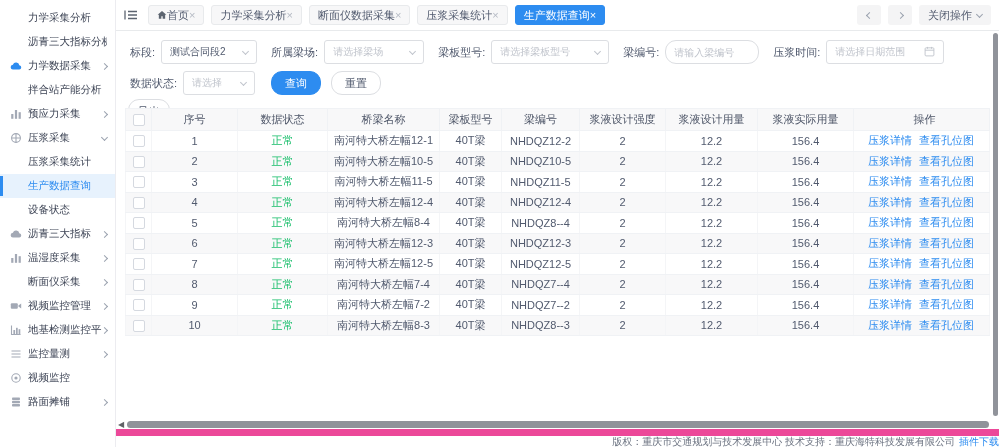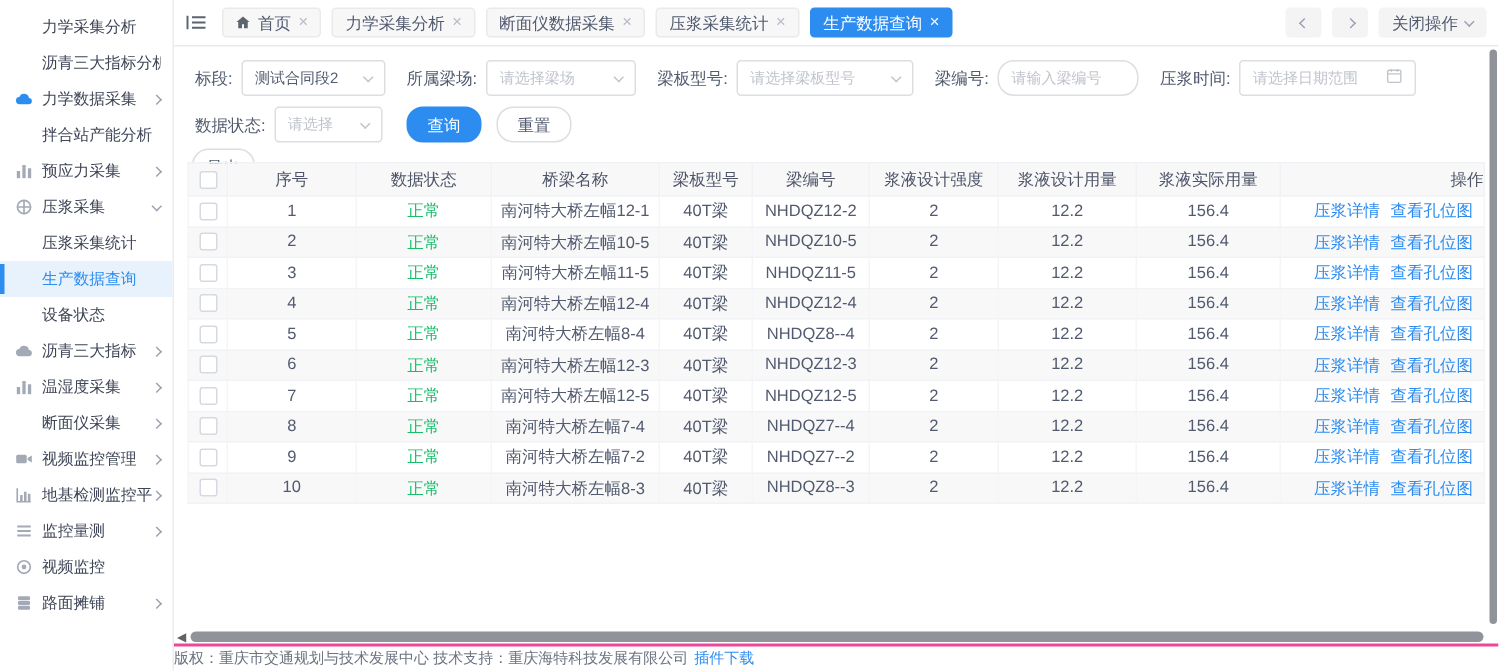--- a/index.html
+++ b/index.html
@@ -21,21 +21,21 @@
     width:3px; background:#2d8cf0; }
   .chev { width:5px; height:5px; border-right:1.2px solid #9aa2af; border-bottom:1.2px solid #9aa2af;
     display:inline-block; }
   .chev.right { transform:rotate(-45deg); }
   .chev.down  { transform:rotate(45deg); margin-top:-2px; }
   
   .tabbar { position:absolute; left:116px; right:0; top:0; height:31px; background:#fff;
     border-bottom:1px solid #e8eaec; display:flex; align-items:center; padding:0 8px; z-index:2; }
   .menu-fold { display:flex; align-items:center; margin-right:10px; cursor:pointer; }
   .tabs { display:flex; gap:7px; flex:1; align-items:center; }
-  .tab { height:20px; display:flex; align-items:center; gap:5px; padding:0 8px;
+  .tab { height:20px; display:flex; align-items:center; padding:0 8px;
     background:#f7f7f8; border:1px solid #e8eaec; border-radius:3px; color:#515a6e;
     white-space:nowrap; cursor:pointer; }
   .tab .x { color:#b5bac4; font-size:11px; line-height:1; }
   .tab.active { background:#2d8cf0; border-color:#2d8cf0; color:#fff; }
   .tab.active .x { color:#fff; }
   .nav-btn { width:24px; height:20px; background:#f4f4f5; border-radius:3px; margin-left:7px;
     display:flex; align-items:center; justify-content:center; cursor:pointer; }
   .close-ops { height:20px; background:#f4f4f5; border-radius:3px; margin-left:7px; padding:0 9px;
     display:flex; align-items:center; gap:5px; cursor:pointer; color:#515a6e; white-space:nowrap; }
   
@@ -62,36 +62,36 @@
   
   table.tbl { position:absolute; top:77px; left:9px; width:864px; border-collapse:collapse;
     table-layout:fixed; font-size:11px; color:#515a6e; }
   .tbl th { background:#f8f8f9; font-weight:normal; height:22px; text-align:center;
     border:1px solid #f0f2f5; border-left:none; color:#4d5567; }
   .tbl th:first-child { border-left:1px solid #f0f2f5; }
   .tbl td { height:20.5px; text-align:center; border-right:1px solid #f4f5f7;
     border-bottom:1px solid #f0f2f5; overflow:hidden; white-space:nowrap; }
   .tbl td:first-child { border-left:1px solid #f4f5f7; }
   .tbl tr.stripe td { background:#f8f8f9; }
-  .tbl td.ops, .tbl th.ops { text-align:right; padding-left:6px; }
+  .tbl td.ops, .tbl th.ops { text-align:center; padding-left:6px; }
   .status-ok { color:#19be6b; }
   a.lnk { color:#2d8cf0; text-decoration:none; margin-right:7px; cursor:pointer; }
   .cb { width:12px; height:12px; border:1px solid #d5d9e0; border-radius:2px; background:#fff;
     display:inline-block; vertical-align:middle; cursor:pointer; }
   
   .hscroll { position:absolute; left:118px; right:2px; top:420px; height:9px;
     display:flex; align-items:center; z-index:4; }
   .hscroll .arr { color:#606266; font-size:8px; line-height:1; margin-right:3px; cursor:pointer; }
   .hscroll .track { flex:1; height:7px; position:relative; }
   .hscroll .thumb { position:absolute; left:0; right:8px; top:0; height:7px;
     background:#90939a; border-radius:4px; cursor:pointer; }
   .vscroll { position:absolute; right:1px; top:33px; width:5px; height:383px;
     background:#90939a; border-radius:3px; z-index:4; cursor:pointer; }
   .footer { position:absolute; left:116px; right:0; bottom:0; height:18px; background:#fff;
-    border-top:2px solid #ec4899; display:flex; align-items:center; justify-content:flex-start;
+    border-top:7px solid #ec4899; display:flex; align-items:center; justify-content:flex-end;
     font-size:10px; color:#6b7280; z-index:5; white-space:nowrap; }
   .footer a { color:#2d8cf0; text-decoration:none; margin-left:4px; cursor:pointer; }
 </style>
 </head>
 <body>
 
 <aside class="sidebar">
   <div id="sidebar-items">
       <div class="side-item">
         <span class="ic"></span>

